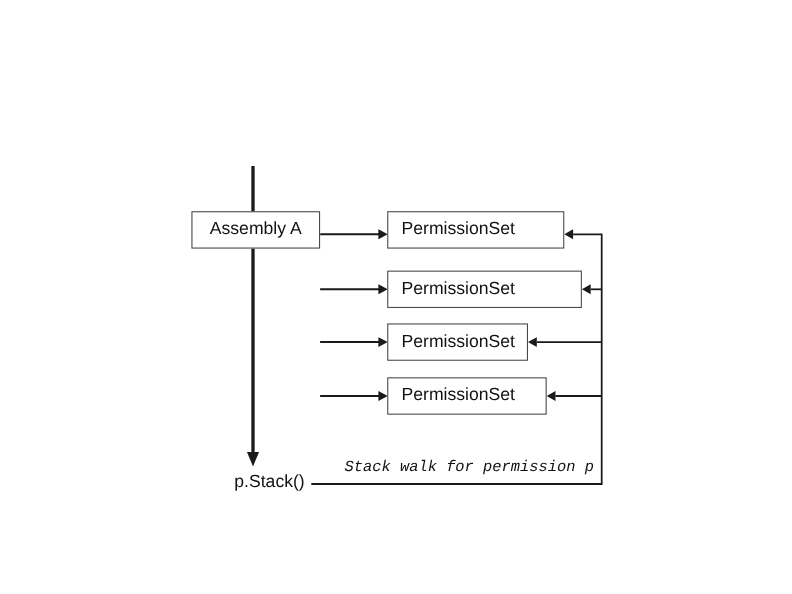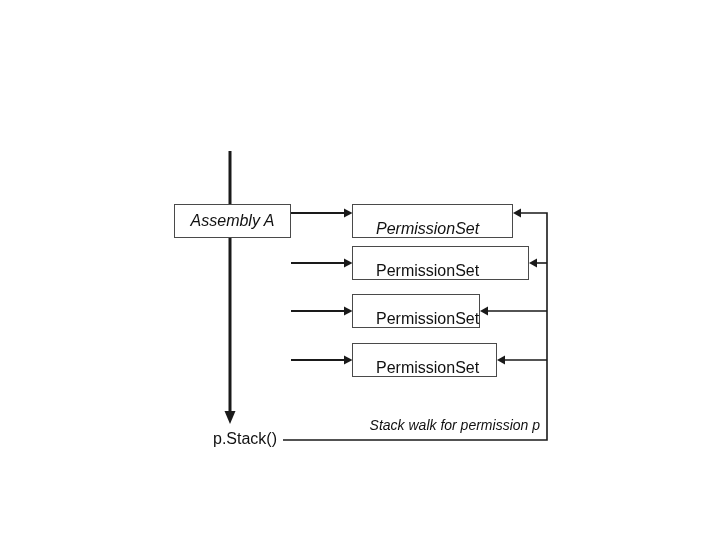--- a/index.html
+++ b/index.html
@@ -37,22 +37,22 @@
     background: var(--box-fill);
     border: 1.5px solid var(--box-border);
     display: flex;
     align-items: center;
     font-size: 16px;
     line-height: 1;
     z-index: 2;
     white-space: nowrap;
   }
   .assembly { left: 174px; width: 117px; justify-content: center; }
-  .permset  { left: 352px; justify-content: flex-start; padding-left: 23px; align-items: flex-end; }
-  .row-0 { top: 204px; font-style: italic; }
+  .permset  { left: 352px; justify-content: flex-start; padding-left: 12px; }
+  .row-0 { top: 192px; }
   .row-1 { top: 246px; }
   .row-2 { top: 294px; }
   .row-3 { top: 343px; }
   .pw-0 { width: 161px; }
   .pw-1 { width: 177px; }
   .pw-2 { width: 128px; }
   .pw-3 { width: 145px; }
   .demand-label {
     position: absolute;
     left: 120px;
@@ -65,20 +65,21 @@
   }
   .caption {
     position: absolute;
     right: 180px;
     top: 417px;
     font-size: 14px;
     font-style: italic;
     text-align: right;
     z-index: 2;
     white-space: nowrap;
+    font-family: Liberation Mono, monospace;
   }
 </style>
 </head>
 <body>
 
 <div class="canvas">
 
   <svg class="connectors" viewBox="0 0 720 540" xmlns="http://www.w3.org/2000/svg">
 
     <line class="wire thick" x1="230" y1="151" x2="230" y2="412"></line>

